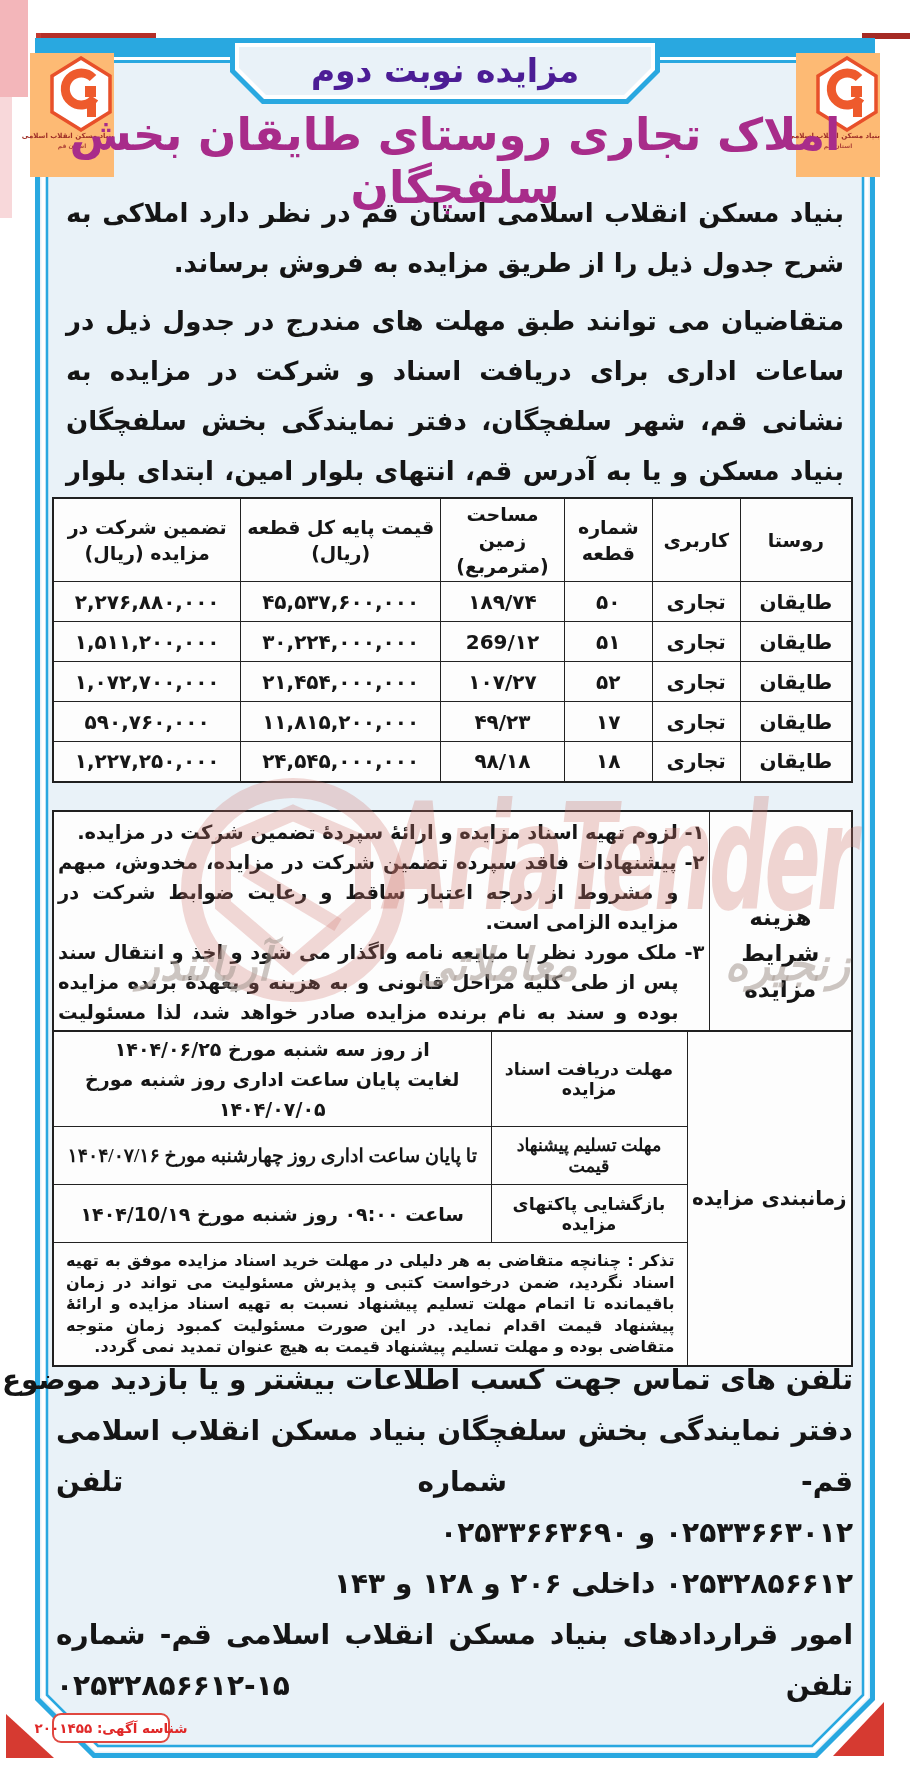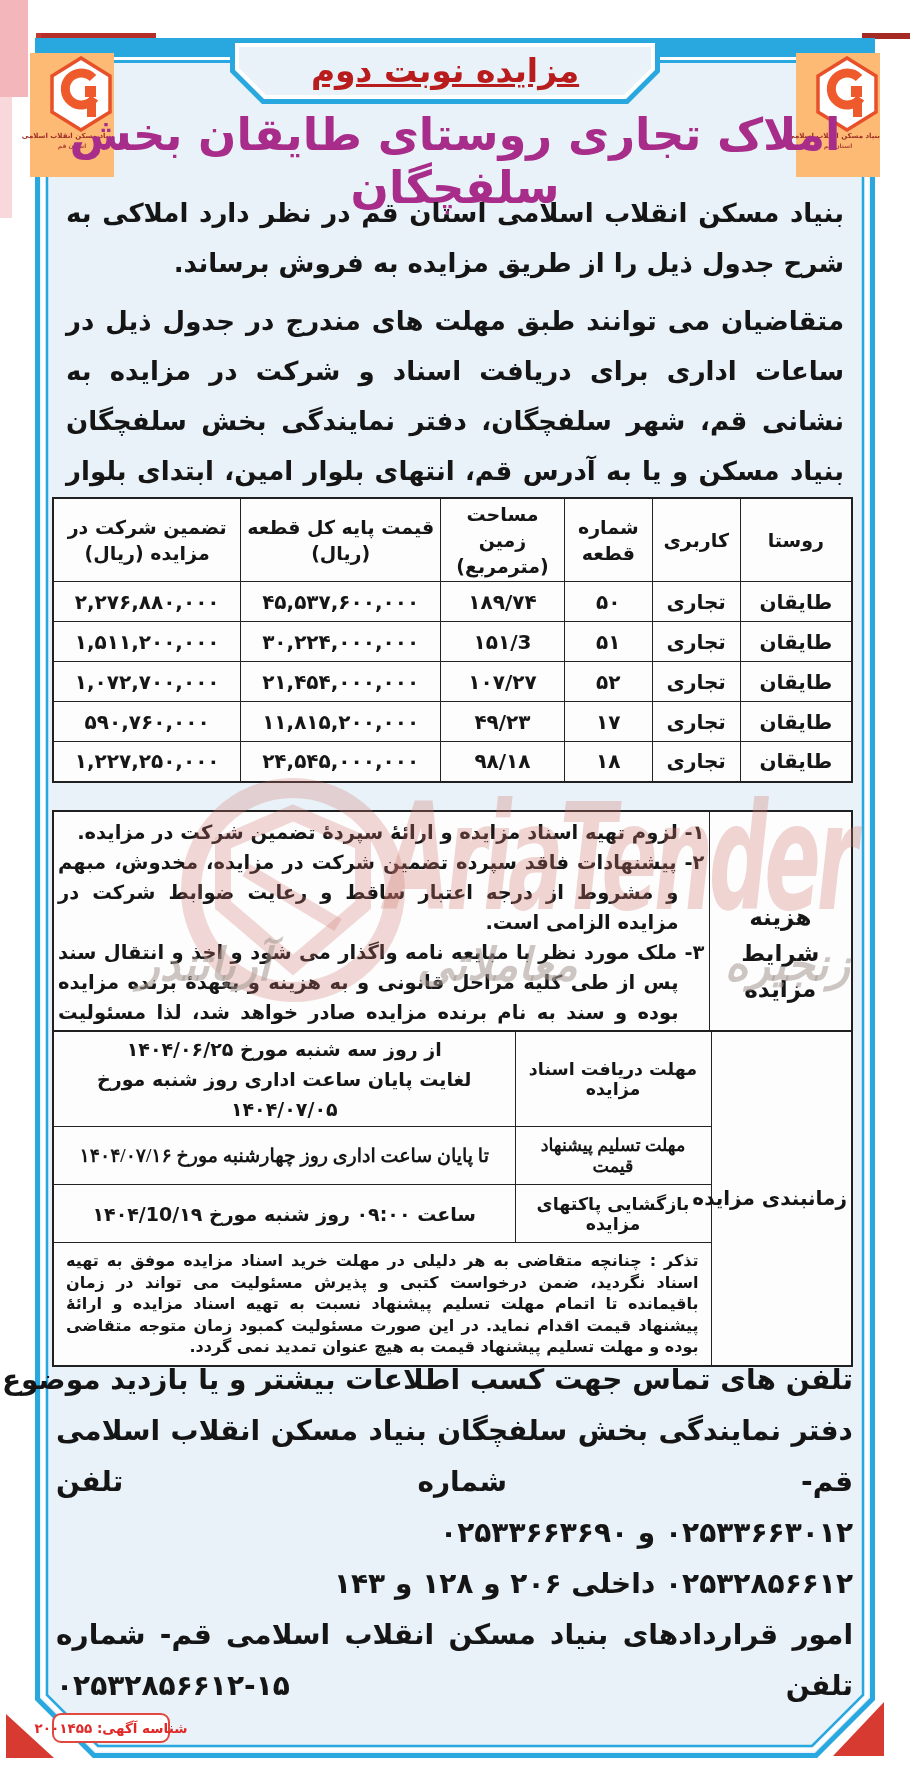--- a/index.html
+++ b/index.html
@@ -17,21 +17,21 @@
   .logo-box{position:absolute;top:53px;width:84px;height:124px;background:#fdba74;
     display:flex;flex-direction:column;padding-top:3px;z-index:4;}
   .logo-box.left{left:30px;}
   .logo-box.right{left:796px;}
   .logo-caption{font-size:7px;line-height:9px;color:#a03028;font-weight:700;text-align:center;white-space:nowrap;}
   .logo-caption.small{font-size:6px;color:#b04438;}
 
   .banner-text{
     position:absolute;left:240px;top:47px;width:410px;height:46px;
     display:flex;align-items:center;justify-content:center;
-    color:#b91c1c;font-size:33px;font-weight:800;letter-spacing:-1px;z-index:4;text-decoration:underline;
+    color:#4c1d95;font-size:33px;font-weight:800;letter-spacing:-1px;z-index:4;
   }
   .main-title{
     position:absolute;left:45px;top:108px;width:820px;
     text-align:center;color:#a82c8a;font-size:45px;font-weight:800;letter-spacing:-1px;z-index:4;
   }
   .intro{
     position:absolute;left:58px;top:180px;width:794px;
     font-size:26px;line-height:50px;font-weight:700;text-align:justify;z-index:4;
   }
   .intro p{margin:8px;}
@@ -172,21 +172,21 @@
           <td>تجاری</td>
           <td>۵۰</td>
           <td>۱۸۹/۷۴</td>
           <td>۴۵,۵۳۷,۶۰۰,۰۰۰</td>
           <td>۲,۲۷۶,۸۸۰,۰۰۰</td>
         </tr>
         <tr>
           <td>طایقان</td>
           <td>تجاری</td>
           <td>۵۱</td>
-          <td>۱۵۱/3</td>
+          <td>269/۱۲</td>
           <td>۳۰,۲۲۴,۰۰۰,۰۰۰</td>
           <td>۱,۵۱۱,۲۰۰,۰۰۰</td>
         </tr>
         <tr>
           <td>طایقان</td>
           <td>تجاری</td>
           <td>۵۲</td>
           <td>۱۰۷/۲۷</td>
           <td>۲۱,۴۵۴,۰۰۰,۰۰۰</td>
           <td>۱,۰۷۲,۷۰۰,۰۰۰</td>
@@ -219,21 +219,21 @@
           <div class="cond-item">۲- پیشنهادات فاقد سپرده تضمین شرکت در مزایده، مخدوش، مبهم و مشروط از درجه اعتبار ساقط و رعایت ضوابط شرکت در مزایده الزامی است.</div>
           <div class="cond-item">۳- ملک مورد نظر با مبایعه نامه واگذار می شود و اخذ و انتقال سند پس از طی کلیه مراحل قانونی و به هزینه و بعهدهٔ برنده مزایده بوده و سند به نام برنده مزایده صادر خواهد شد، لذا مسئولیت هرگونه نقل و انتقال ملک موضوع مزایده بعهده برنده مزایده خواهد بود.</div>
         </td>
       </tr>
     </tbody>
       </table>
 
     <table class="grid sched" dir="rtl">
       <tbody>
           <tr class="r1">
-        <td class="side-label" rowspan="4" style="width:141px;white-space:nowrap;font-size:20px;">زمانبندی مزایده</td>
+        <td class="side-label" rowspan="4" style="width:165px;white-space:nowrap;font-size:20px;">زمانبندی مزایده</td>
         <td class="row-label" style="width:196px;">مهلت دریافت اسناد مزایده</td>
         <td class="row-content">
           <div>از روز سه شنبه مورخ ۱۴۰۴/۰۶/۲۵</div>
           <div>لغایت پایان ساعت اداری روز شنبه مورخ ۱۴۰۴/۰۷/۰۵</div>
         </td>
       </tr>
       <tr class="r2">
         <td class="row-label">مهلت تسلیم پیشنهاد قیمت</td>
         <td class="row-content">تا پایان ساعت اداری روز چهارشنبه مورخ ۱۴۰۴/۰۷/۱۶</td>
       </tr>

